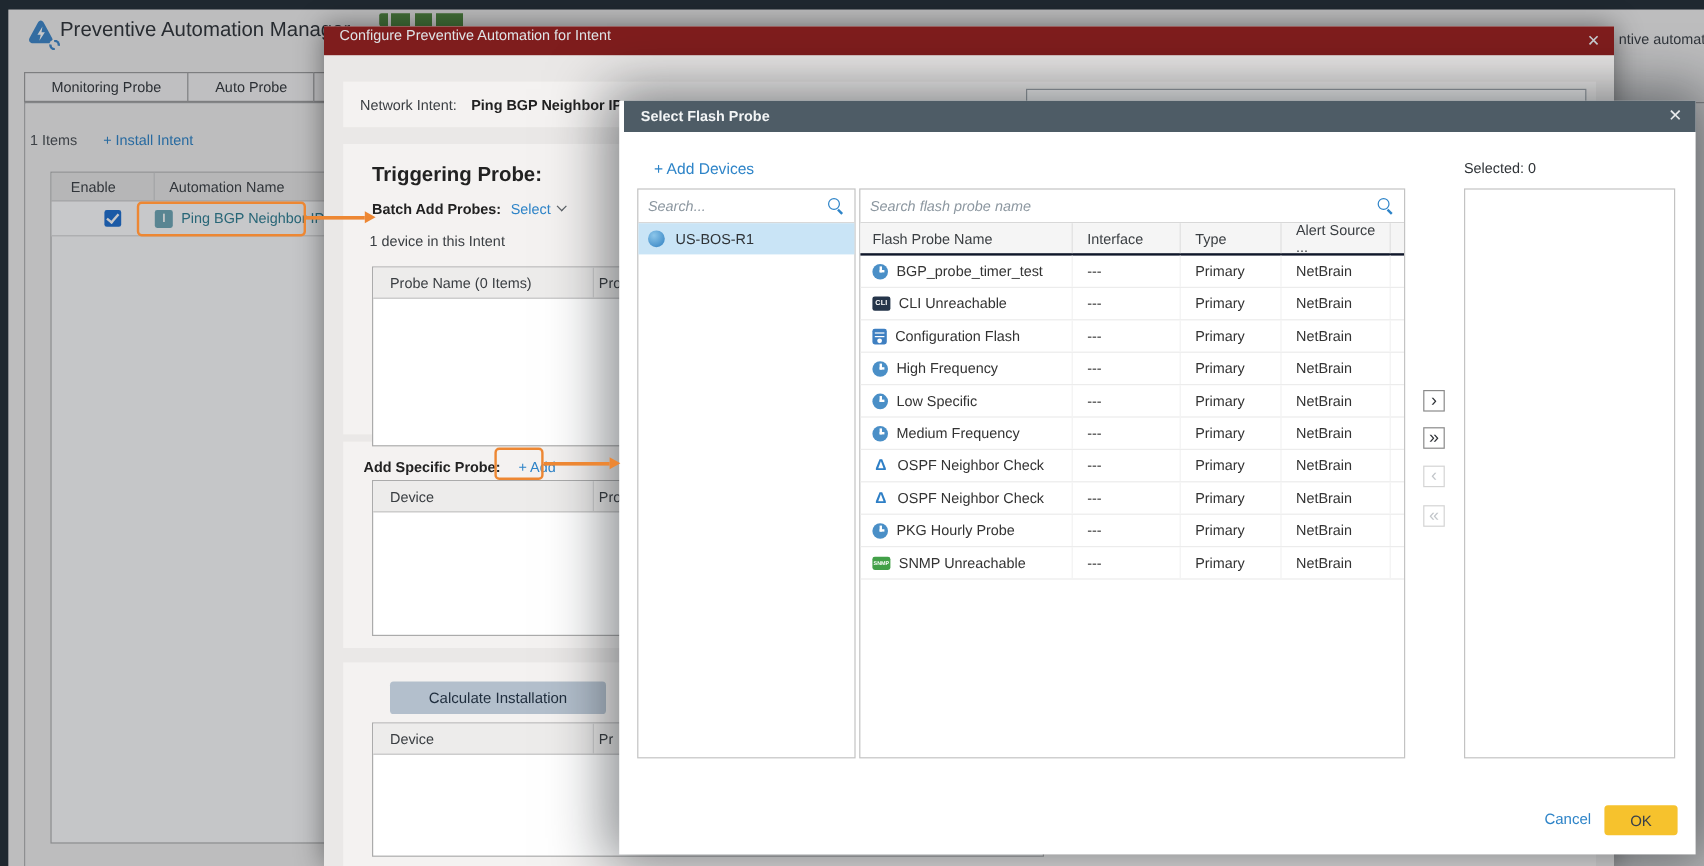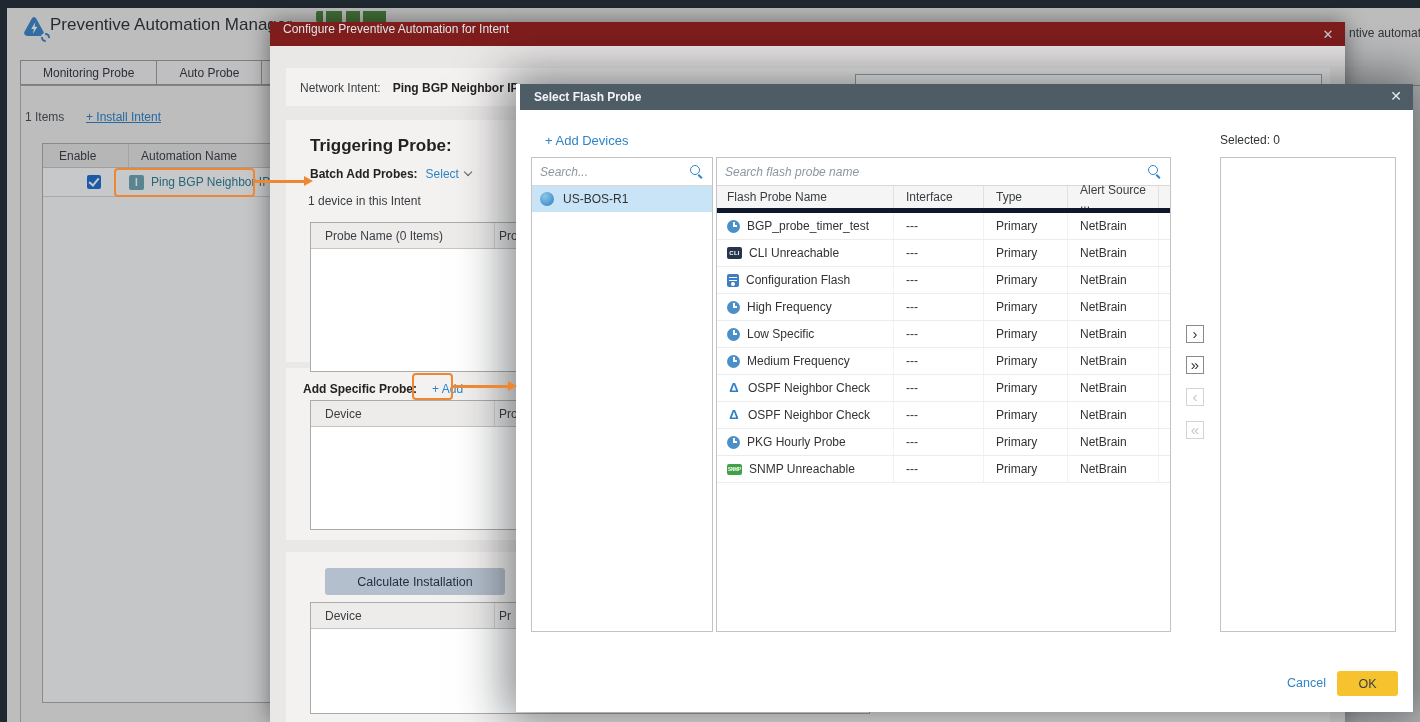--- a/index.html
+++ b/index.html
@@ -18,21 +18,21 @@
         linear-gradient(90deg,#3e7d2a 0 7px,transparent 7px 10px,#3e7d2a 10px 26px,transparent 26px 30px,#3e7d2a 30px 44px,transparent 44px 47px,#3e7d2a 47px 70px,transparent 70px);
       border-radius:2px; opacity:.9; }
   .partial-right-text { position:absolute; left:1342px; top:18px; font-size:12px; color:#3a3f44; white-space:nowrap; }
 
   .tabbar { position:absolute; left:13px; top:52px; height:25px; display:flex; }
   .tab { height:25px; border:1px solid #9e9e9e; border-right:none; background:#f5f4f4; display:flex; align-items:center; justify-content:center; padding:0 22px; color:#33373b; white-space:nowrap; }
   .tab:last-child { border-right:1px solid #9e9e9e; }
   .content-panel { position:absolute; left:13px; top:77px; width:1400px; bottom:0; border-top:1px solid #a8a8a8; border-left:1px solid #b5b5b5; }
 
   .items-count { position:absolute; left:18px; top:102px; color:#4a4e52; }
-  .install-link { position:absolute; left:79px; top:102px; color:#2e84c8; cursor:pointer;text-decoration:underline; }
+  .install-link { position:absolute; left:79px; top:102px; color:#2e84c8; cursor:pointer; }
 
   .left-table { position:absolute; left:35px; top:135px; width:560px; height:560px; background:#fdfdfd; border:1px solid #aeaeae; }
   .left-table .thead { display:flex; height:24px; background:#e9e8e7; border-bottom:1px solid #c9c9c9; align-items:center; color:#3a3e42; }
   .lt-col-enable { width:86px; padding-left:16px; border-right:1px solid #cfcfcf; height:100%; display:flex; align-items:center; }
   .lt-col-name { padding-left:12px; }
   .left-table .trow { display:flex; height:29px; background:#fff; border-bottom:1px solid #d6d6d6; align-items:center; }
   .checkbox { width:14px; height:14px; margin-left:44px; background:#1e6fd0; border-radius:2px; position:relative; }
   .checkbox::after { content:""; position:absolute; left:4px; top:1px; width:4px; height:8px; border:solid #fff; border-width:0 2px 2px 0; transform:rotate(40deg); }
   .intent-cell { display:flex; align-items:center; margin-left:28px; }
   .intent-badge { width:15px; height:15px; background:#6fa8b6; color:#fff; font-weight:bold; font-size:10px; display:flex; align-items:center; justify-content:center; border-radius:2px; margin-right:7px; }
@@ -85,21 +85,21 @@
   .search-row input { flex:1; border:none; outline:none; font-family:inherit; font-size:12px; color:#333; background:transparent; min-width:0; }
   .search-row input::placeholder { font-style:italic; color:#8c97a0; }
   .icon-search { width:15px; height:15px; position:relative; flex:none; cursor:pointer; }
   .icon-search::before { content:""; position:absolute; left:1px; top:1px; width:8px; height:8px; border:1.7px solid #2e84c8; border-radius:50%; }
   .icon-search::after { content:""; position:absolute; left:10px; top:10px; width:5px; height:2px; background:#2e84c8; transform:rotate(45deg); transform-origin:0 0; }
   .device-item { height:26px; background:#c9e4f6; display:flex; align-items:center; padding-left:8px; cursor:pointer; }
   .icon-device { width:14px; height:14px; border-radius:50%; background:radial-gradient(circle at 35% 30%, #8cc6ea, #2f7fc1); margin-right:9px; flex:none; }
   .device-name { color:#2f3337; }
 
   .probe-panel { position:absolute; left:200px; top:73px; width:455px; height:475px; border:1px solid #c3c3c3; background:#fff; }
-  .fp-head { display:flex; height:27px; background:#f5f5f5; border-bottom:5px solid #0f172a; align-items:flex-end; color:#3a3e42; }
+  .fp-head { display:flex; height:27px; background:#f5f5f5; border-bottom:2px solid #0f172a; align-items:flex-end; color:#3a3e42; }
   .fp-head span { border-right:1px solid #e0e0e0; height:100%; display:flex; align-items:center; }
   .fp-rows .fp-row { display:flex; height:27px; align-items:center; border-bottom:1px solid #ececec; cursor:pointer; }
   .fp-row > span { height:100%; display:flex; align-items:center; border-right:1px solid #f2f2f2; }
   .col-name { width:177px; padding-left:10px; }
   .col-itf  { width:90px; padding-left:12px; }
   .col-type { width:84px; padding-left:12px; }
   .col-src  { width:91px; padding-left:12px; }
   .col-last { flex:1; border-right:none !important; }
   .fp-icon { margin-right:7px; flex:none; display:flex; align-items:center; justify-content:center; }
   .icon-clock { width:13px; height:13px; border-radius:50%; background:#4a8fc7; position:relative; }

